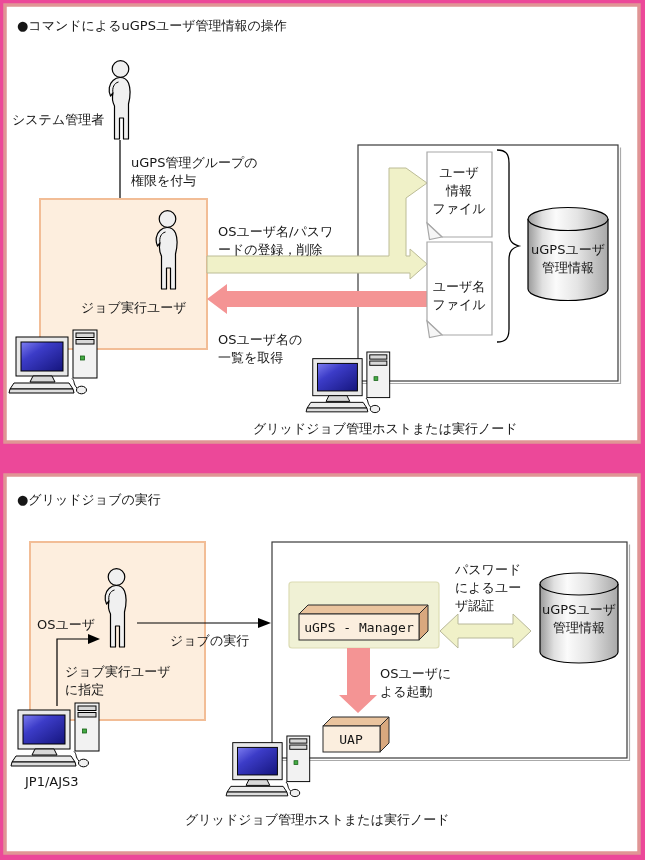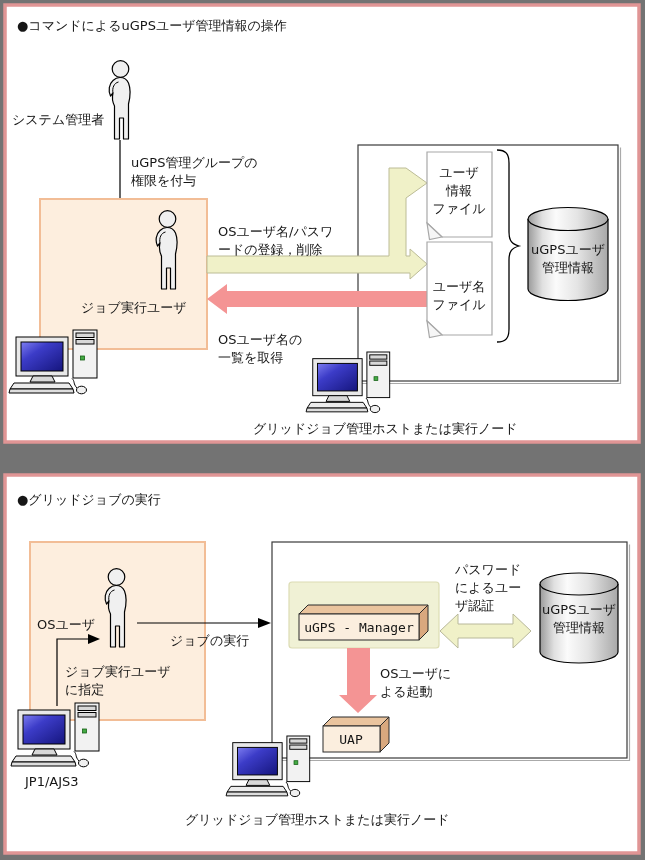--- a/index.html
+++ b/index.html
@@ -1,16 +1,16 @@
 <!DOCTYPE html>
 <html><head>
 <meta charset="utf-8">
 <style>
   html,body { margin:0; padding:0; background:#ffffff; }
-  .stage { position:relative; width:645px; height:860px; background:#737373; overflow:hidden; }
+  .stage { position:relative; width:645px; height:860px; background:#ec4899; overflow:hidden; }
   svg { position:absolute; left:0; top:0; }
   .t  { font-family:"DejaVu Sans", sans-serif; font-size:13px; fill:#161616; }
   .tc { text-anchor:middle; }
   .tm { font-family:"DejaVu Sans Mono", monospace; font-size:13px; fill:#161616; }
   .thin { stroke:#000; stroke-width:1.2; fill:none; }
 </style>
 </head>
 <body>
 
 <div class="stage">

